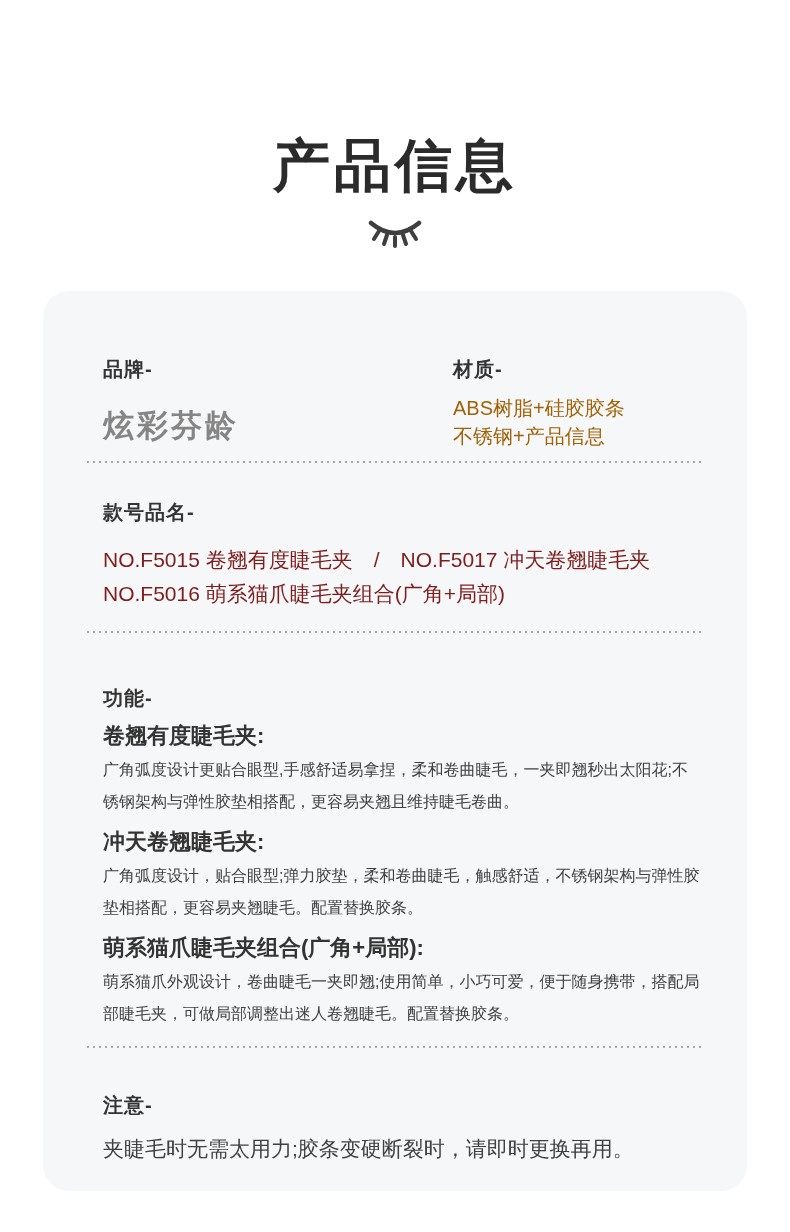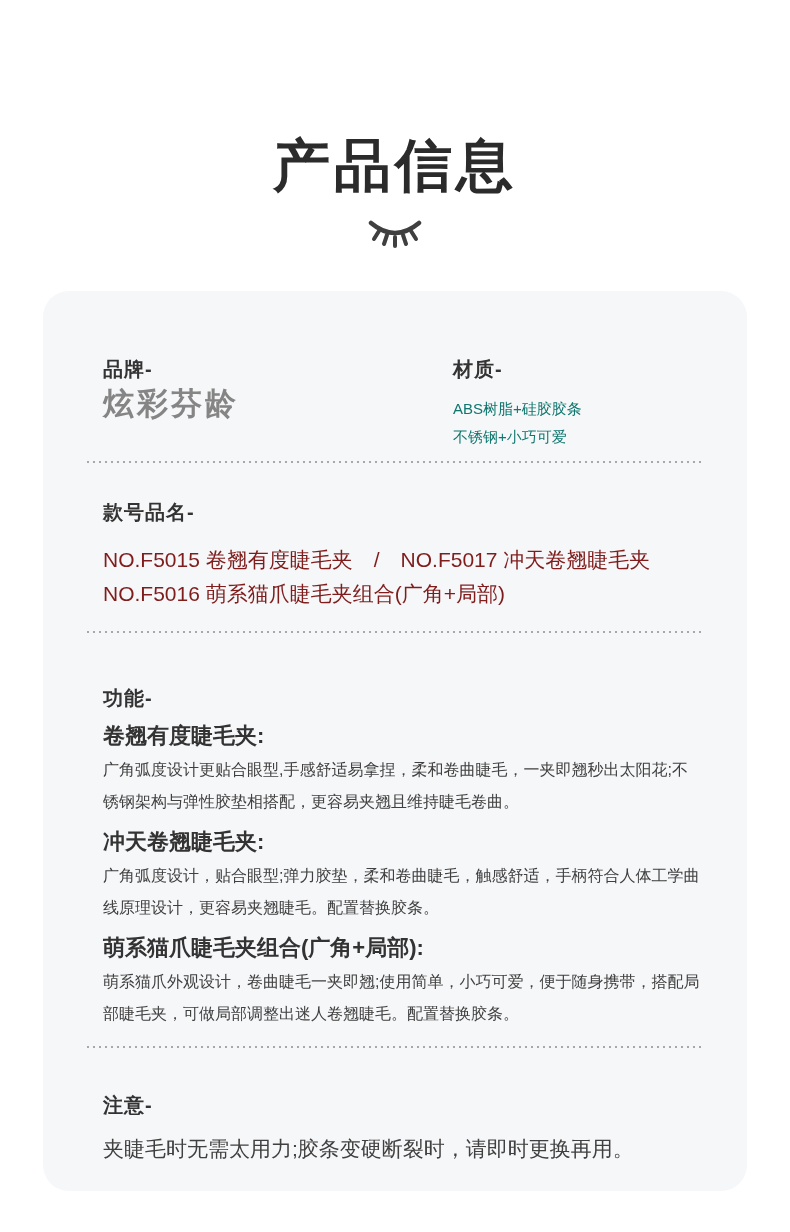--- a/index.html
+++ b/index.html
@@ -46,31 +46,32 @@
   }
 
   .top-row {
     padding-top: 64px;
     height: 170px;
     display: flex;
   }
   .col-brand { width: 350px; }
   .col-material { flex: 1; }
   .brand-logo {
+    margin-top: 22px;
     padding-left: 16px;
     font-size: 31px;
     font-weight: 700;
     letter-spacing: 3px;
     color: #858585;
   }
   .material-line {
     margin-top: 12px;
-    font-size: 15px;
+    font-size: 20px;
     line-height: 27px;
-    color: #0f766e;
+    color: #a16207;
   }
   .material-line + .material-line { margin-top: 1px; }
 
   .divider {
     height: 3px;
     background-image: repeating-linear-gradient(to right, #a8a8a8 0 2px, transparent 2px 6px);
     background-position: left center;
     background-size: 100% 2px;
     background-repeat: no-repeat;
   }
@@ -129,21 +130,21 @@
   <div class="card">
 
     <div class="top-row">
       <div class="col-brand">
         <div class="sec-head">品牌-</div>
         <div class="brand-logo">炫彩芬龄</div>
       </div>
       <div class="col-material">
         <div class="sec-head">材质-</div>
         <div class="material-line sec-indent" style="padding-left:16px">ABS树脂+硅胶胶条</div>
-        <div class="material-line" style="padding-left:16px">不锈钢+小巧可爱</div>
+        <div class="material-line" style="padding-left:16px">不锈钢+产品信息</div>
       </div>
     </div>
 
     <div class="divider"></div>
 
     <div class="section-models">
       <div class="sec-head">款号品名-</div>
       <div class="model-lines">
         <div class="model-line">NO.F5015 卷翘有度睫毛夹　/　NO.F5017 冲天卷翘睫毛夹</div>
         <div class="model-line">NO.F5016 萌系猫爪睫毛夹组合(广角+局部)</div>
@@ -155,21 +156,21 @@
     <div class="section-features">
       <div class="sec-head">功能-</div>
 
       <div class="feature-block">
         <div class="feature-name">卷翘有度睫毛夹:</div>
         <div class="feature-desc">广角弧度设计更贴合眼型,手感舒适易拿捏，柔和卷曲睫毛，一夹即翘秒出太阳花;不锈钢架构与弹性胶垫相搭配，更容易夹翘且维持睫毛卷曲。</div>
       </div>
 
       <div class="feature-block">
         <div class="feature-name">冲天卷翘睫毛夹:</div>
-        <div class="feature-desc">广角弧度设计，贴合眼型;弹力胶垫，柔和卷曲睫毛，触感舒适，手柄符合人体工学曲线原理设计，更容易夹翘睫毛。配置替换胶条。</div>
+        <div class="feature-desc">广角弧度设计，贴合眼型;弹力胶垫，柔和卷曲睫毛，触感舒适，不锈钢架构与弹性胶垫相搭配，更容易夹翘睫毛。配置替换胶条。</div>
       </div>
 
       <div class="feature-block">
         <div class="feature-name">萌系猫爪睫毛夹组合(广角+局部):</div>
         <div class="feature-desc">萌系猫爪外观设计，卷曲睫毛一夹即翘;使用简单，小巧可爱，便于随身携带，搭配局部睫毛夹，可做局部调整出迷人卷翘睫毛。配置替换胶条。</div>
       </div>
     </div>
 
     <div class="divider"></div>
 

